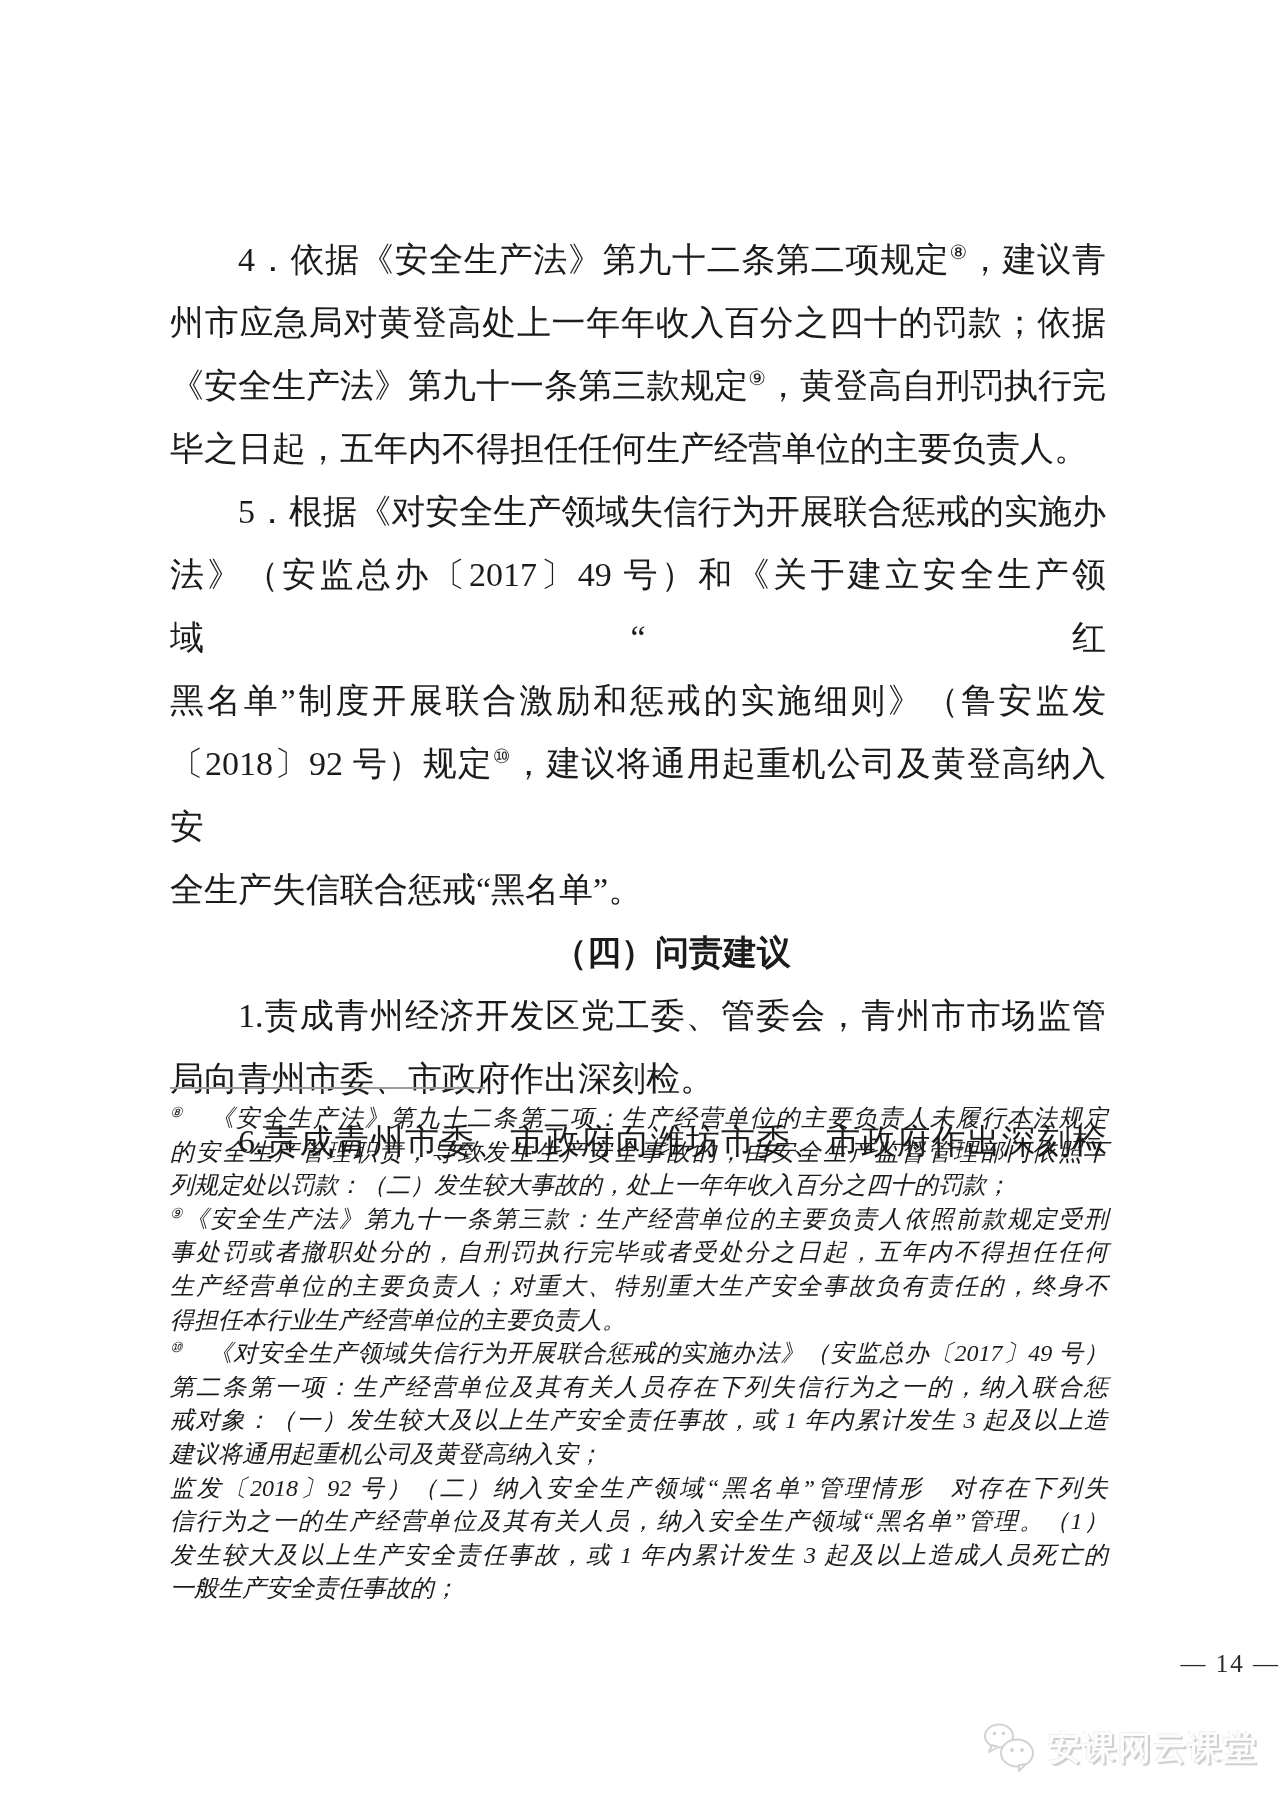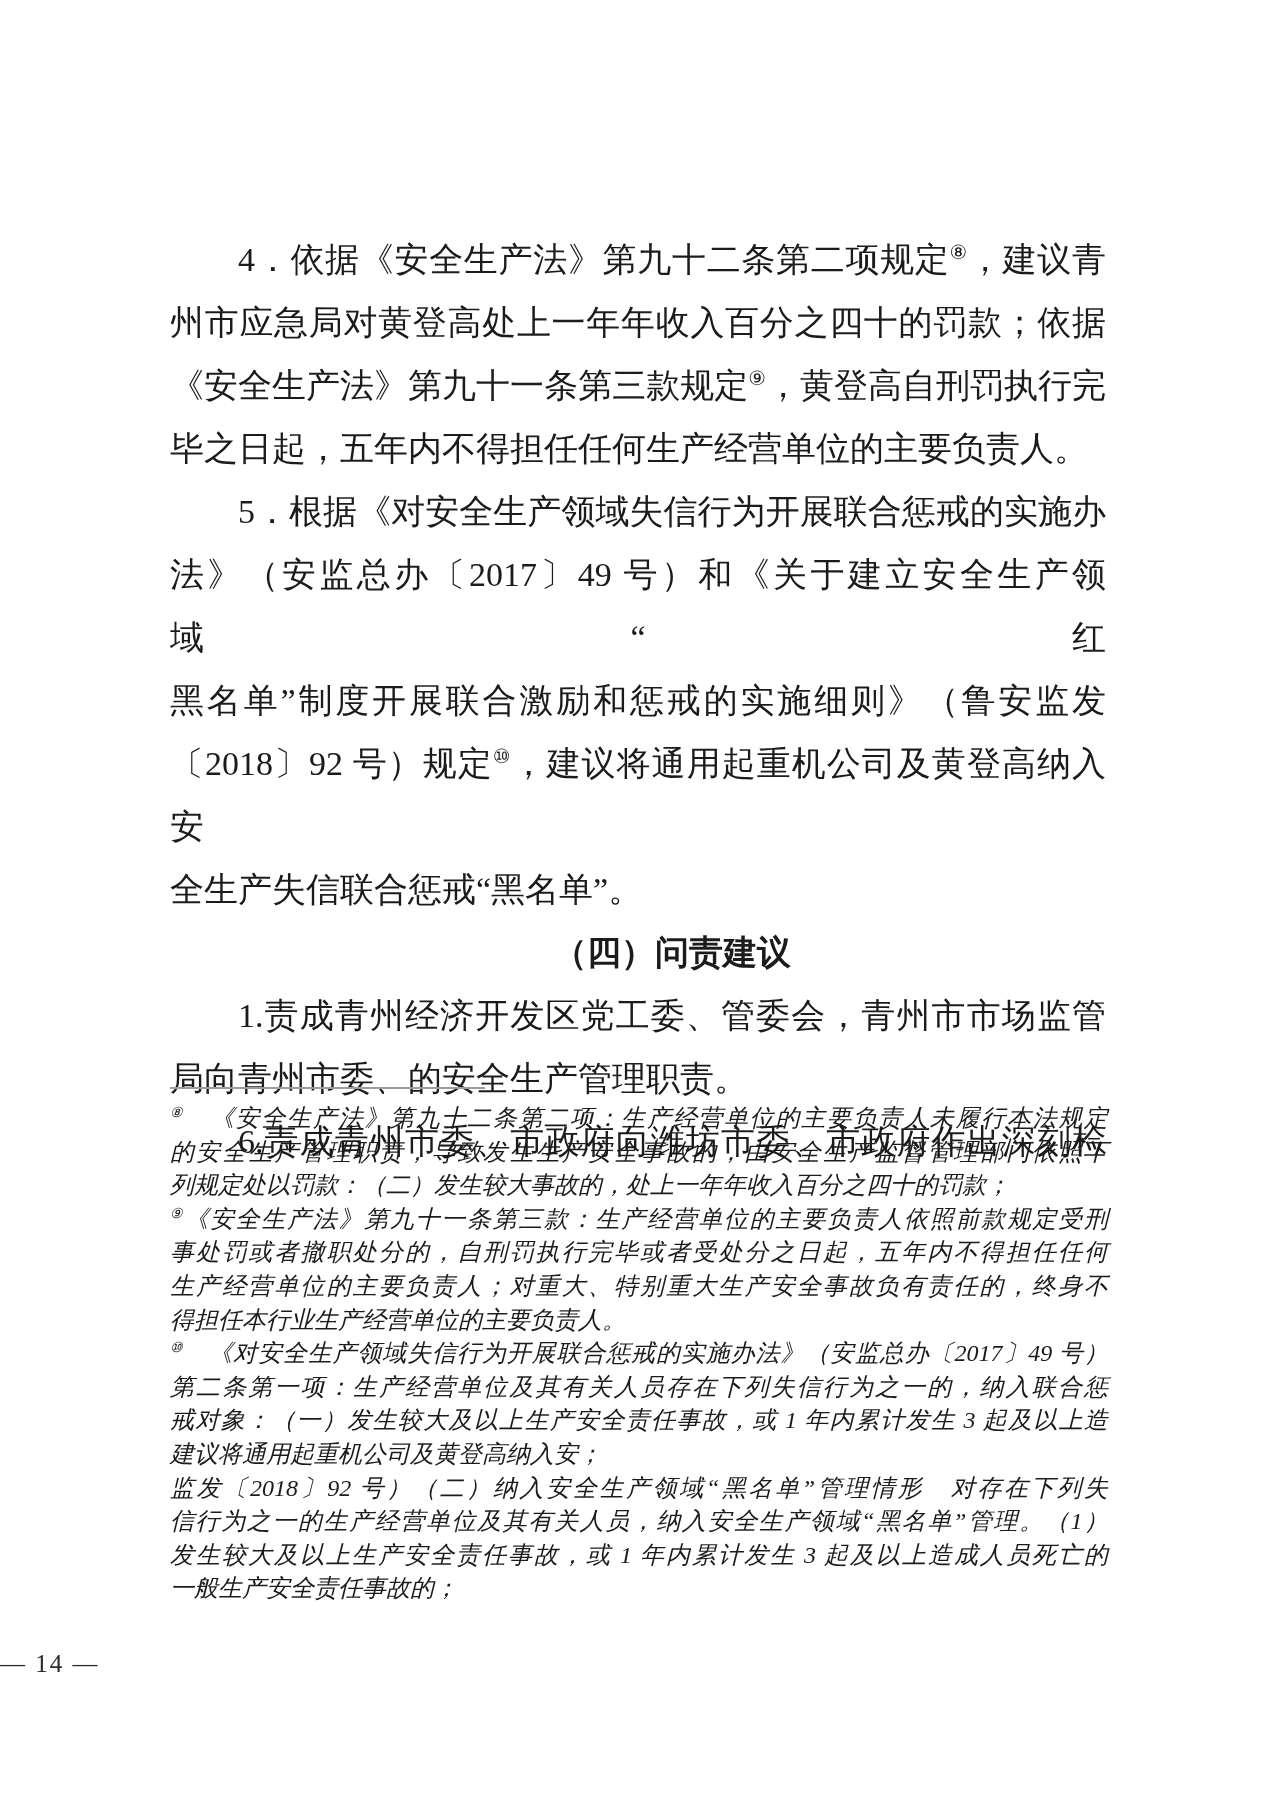--- a/index.html
+++ b/index.html
@@ -47,21 +47,21 @@
   }
   .fline { text-align:left; }
   .fline.fill { text-align:justify; text-align-last:justify; }
 
   
   .page-number {
     position:absolute;
     left:0;
     top:1650px;
     width:100%;
-    text-align:left;
+    text-align:right;
     font-size:25px;
     letter-spacing:2px;
     color:#2a2a2a;
   }
 
   
   .watermark {
     position:absolute;
     left:982px;
     top:1722px;
@@ -90,21 +90,21 @@
       <div class="bline fill">州市应急局对黄登高处上一年年收入百分之四十的罚款；依据</div>
       <div class="bline fill">《安全生产法》第九十一条第三款规定<sup>⑨</sup>，黄登高自刑罚执行完</div>
       <div class="bline">毕之日起，五年内不得担任任何生产经营单位的主要负责人。</div>
       <div class="bline indent fill">5．根据《对安全生产领域失信行为开展联合惩戒的实施办</div>
       <div class="bline fill">法》（安监总办〔2017〕49 号）和《关于建立安全生产领域“红</div>
       <div class="bline fill">黑名单”制度开展联合激励和惩戒的实施细则》（鲁安监发</div>
       <div class="bline fill">〔2018〕92 号）规定<sup>⑩</sup>，建议将通用起重机公司及黄登高纳入安</div>
       <div class="bline">全生产失信联合惩戒“黑名单”。</div>
       <div class="bline heading indent">（四）问责建议</div>
       <div class="bline indent fill">1.责成青州经济开发区党工委、管委会，青州市市场监管</div>
-      <div class="bline">局向青州市委、的安全生产管理职责。</div>
+      <div class="bline">局向青州市委、市政府作出深刻检。</div>
       <div class="bline indent fill">6.责成青州市委、市政府向潍坊市委、市政府作出深刻检</div>
     </div>
 
   <div class="footnote-sep"></div>
 
   <div class="footnotes">
       <div class="fline fill"><sup>⑧</sup>　《安全生产法》第九十二条第二项：生产经营单位的主要负责人未履行本法规定</div>
       <div class="fline fill">的安全生产管理职责，导致发生生产安全事故的，由安全生产监督管理部门依照下</div>
       <div class="fline">列规定处以罚款：（二）发生较大事故的，处上一年年收入百分之四十的罚款；</div>
       <div class="fline fill"><sup>⑨</sup>《安全生产法》第九十一条第三款：生产经营单位的主要负责人依照前款规定受刑</div>
@@ -116,14 +116,33 @@
       <div class="fline fill">戒对象：（一）发生较大及以上生产安全责任事故，或 1 年内累计发生 3 起及以上造</div>
       <div class="fline">建议将通用起重机公司及黄登高纳入安；</div>
       <div class="fline fill">监发〔2018〕92 号）（二）纳入安全生产领域“黑名单”管理情形　对存在下列失</div>
       <div class="fline fill">信行为之一的生产经营单位及其有关人员，纳入安全生产领域“黑名单”管理。（1）</div>
       <div class="fline fill">发生较大及以上生产安全责任事故，或 1 年内累计发生 3 起及以上造成人员死亡的</div>
       <div class="fline">一般生产安全责任事故的；</div>
     </div>
 
   <div class="page-number">— 14 —</div>
 
+  <div class="watermark">
+    <span>
+      <svg width="56" height="52" viewBox="0 0 56 52">
+        <g fill="#ffffff" stroke="#d3d3d3" stroke-width="2">
+          <ellipse cx="17" cy="14" rx="14" ry="11.5"></ellipse>
+          <path d="M10 23 L7 30 L16 25 Z" stroke-linejoin="round"></path>
+          <ellipse cx="35" cy="31" rx="16" ry="13.5"></ellipse>
+          <path d="M37 43 L37 49 L44 42 Z" stroke-linejoin="round"></path>
+        </g>
+        <g fill="#d3d3d3">
+          <circle cx="12.5" cy="11.5" r="1.8"></circle>
+          <circle cx="21.5" cy="11.5" r="1.8"></circle>
+          <circle cx="30" cy="28" r="2"></circle>
+          <circle cx="40" cy="28" r="2"></circle>
+        </g>
+      </svg>
+    </span>
+    <span class="watermark-text">安课网云课堂</span>
+  </div>
 
 </div>
 
 </body></html>

